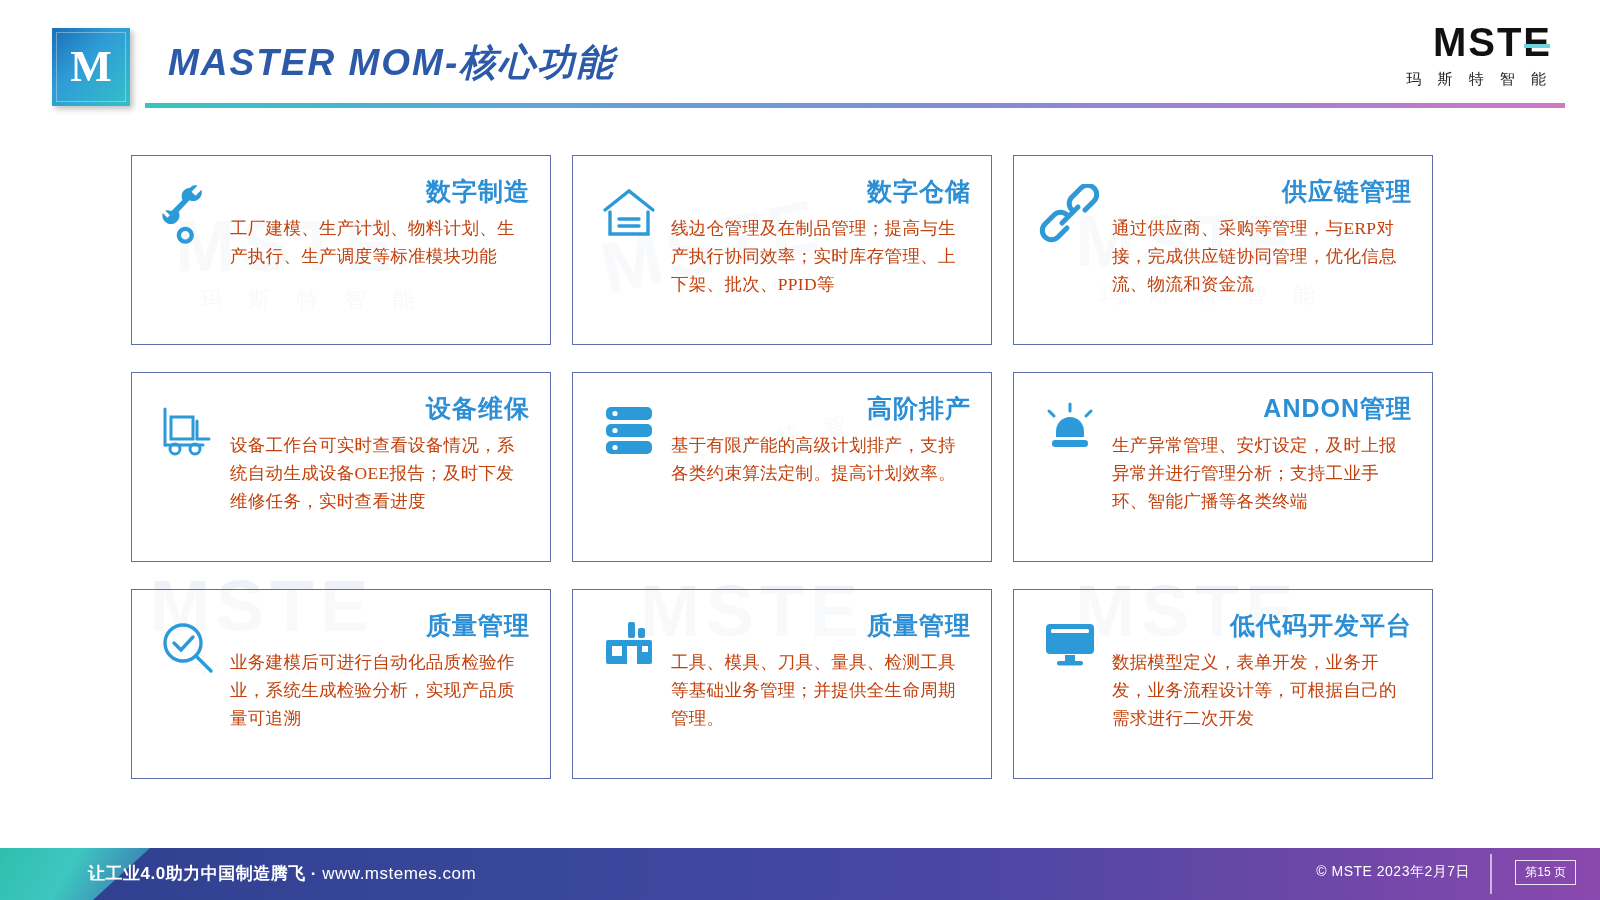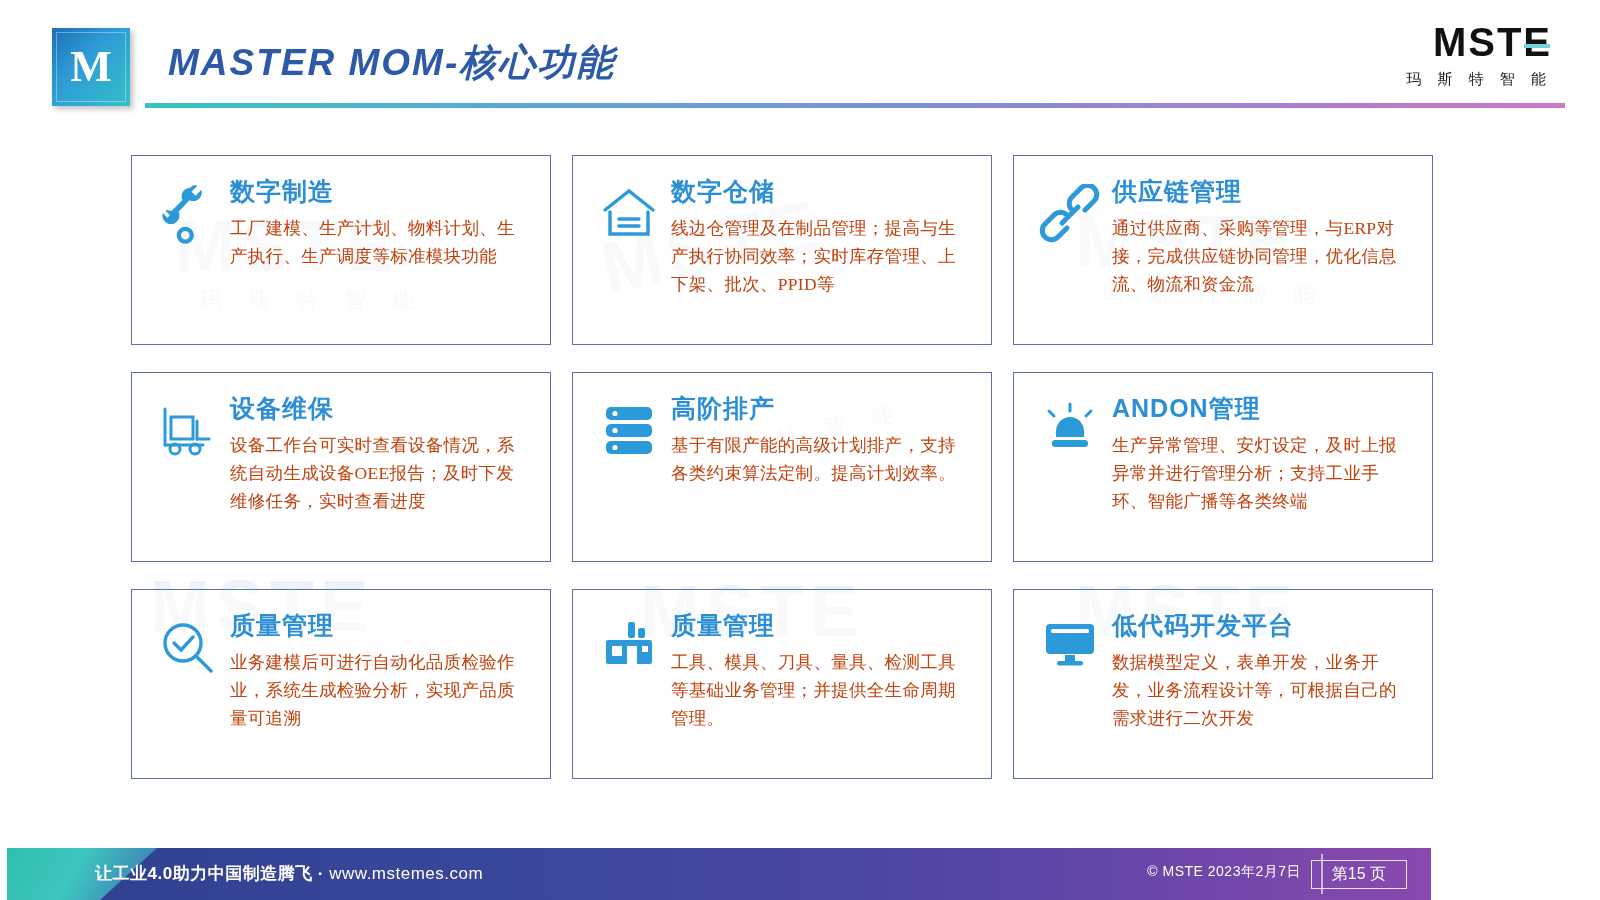--- a/index.html
+++ b/index.html
@@ -145,34 +145,35 @@
     flex: 1 1 auto;
     padding-left: 4px;
   }
   .card-title {
     font-size: 25px;
     font-weight: bold;
     color: #2c8fd6;
     letter-spacing: 1px;
     line-height: 1.1;
     margin-bottom: 8px;
+    text-align: right;
   }
   .card-desc {
     font-family: "Liberation Serif", serif;
     font-size: 17.5px;
     color: #c2410c;
     line-height: 1.62;
     letter-spacing: 0.3px;
   }
 
   
   .footer {
     position: absolute;
-    left: 7px; bottom: 0;
-    width: 1424px; height: 52px;
+    left: 0; bottom: 0;
+    width: 1600px; height: 52px;
     background: linear-gradient(90deg, #2f3f8e 0%, #39479b 35%, #4a47a3 60%, #6c47a8 82%, #8a49ae 100%);
   }
   .footer-accent {
     position: absolute;
     left: 0; bottom: 0;
     width: 150px; height: 52px;
     background: linear-gradient(120deg, #2fbfae 0%, #3ec6c0 45%, #3c6fb0 100%);
     clip-path: polygon(0 0, 100% 0, 62% 100%, 0 100%);
   }
   .footer-left {
@@ -188,23 +189,23 @@
     position: absolute;
     right: 130px; top: 15px;
     color: #ffffff;
     font-size: 14px;
     letter-spacing: 0.5px;
   }
   .page-num {
     position: absolute;
     right: 24px; top: 12px;
     color: #ffffff;
-    font-size: 16px;
+    font-size: 12px;
     border: 1px solid rgba(255,255,255,0.85);
-    padding: 3px 20px;
+    padding: 3px 9px;
   }
   .footer-tick {
     position: absolute;
     right: 108px; top: 6px;
     width: 2px; height: 40px;
     background: rgba(255,255,255,0.6);
   }
 </style>
 </head>
 <body>

